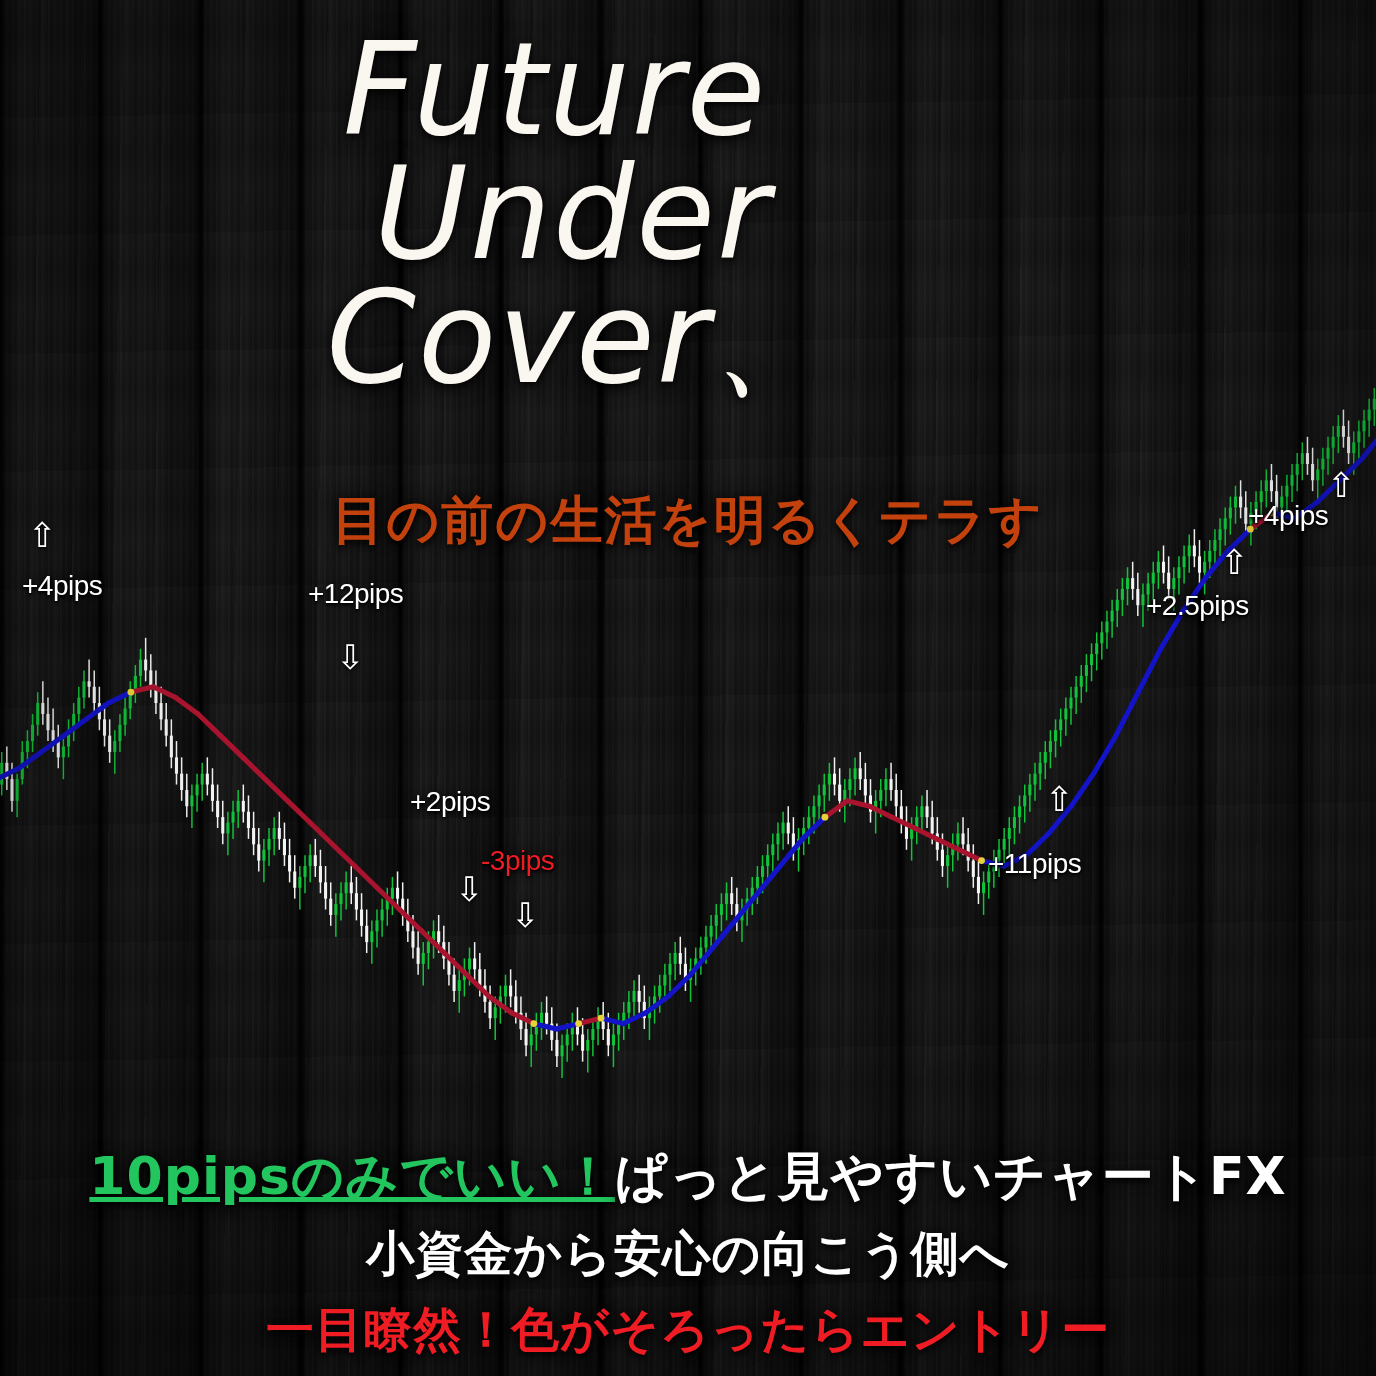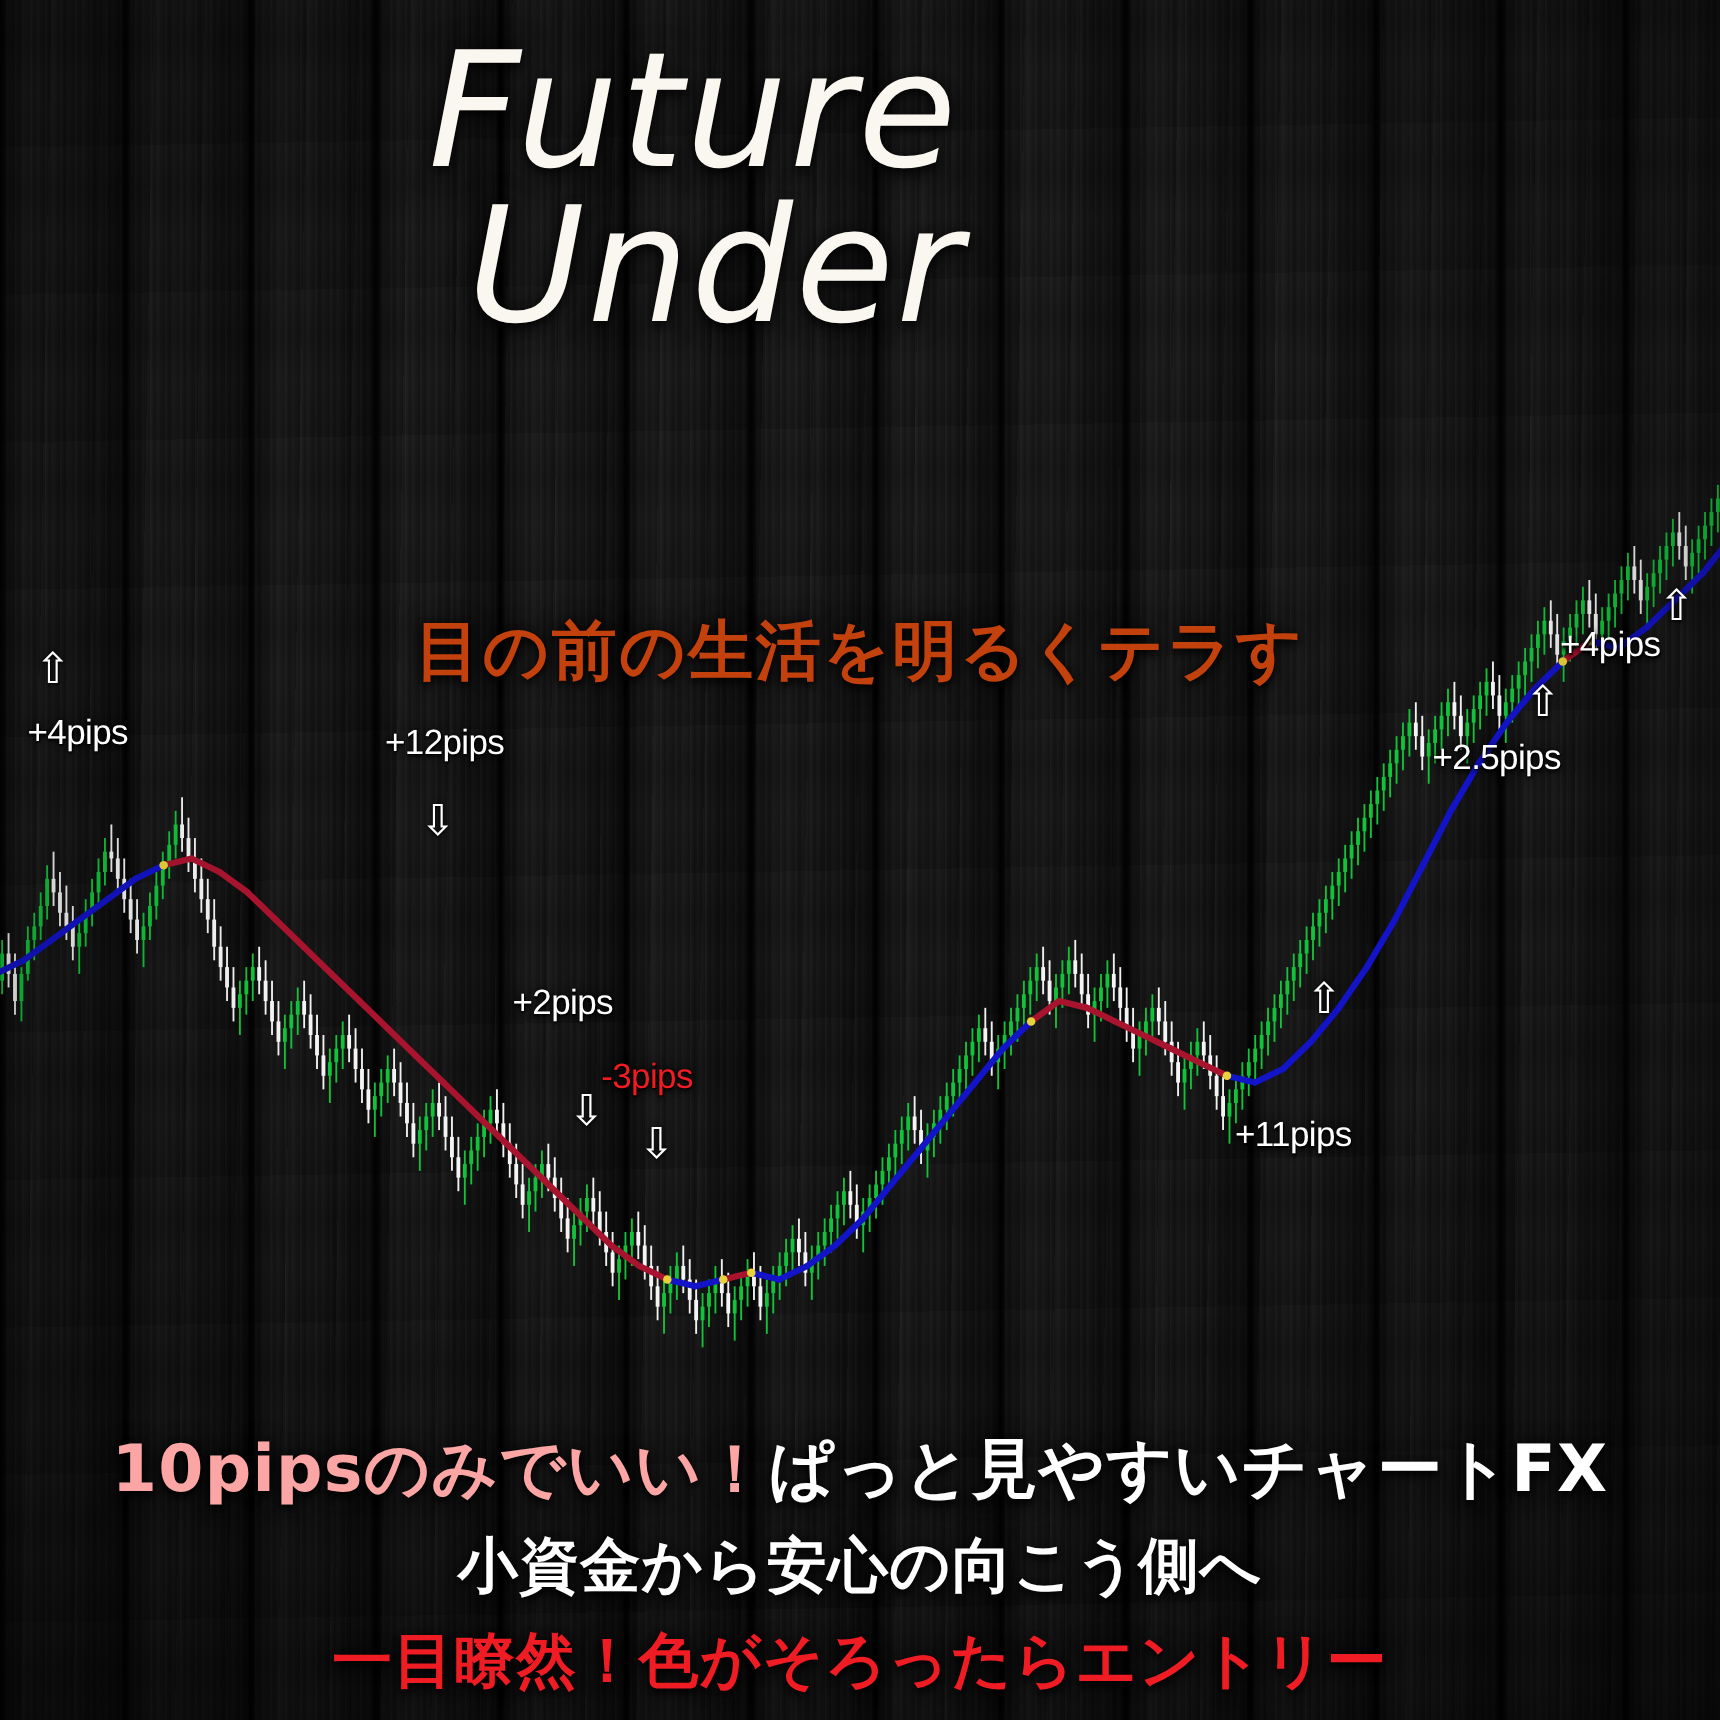--- a/index.html
+++ b/index.html
@@ -155,21 +155,21 @@
   .foot-line {
     font-family: "DejaVu Sans", "Liberation Sans", sans-serif;
     font-weight: 700;
     letter-spacing: 1px;
     line-height: 1.28;
     text-shadow:
       0 3px 7px rgba(0,0,0,0.95),
       0 0 15px rgba(0,0,0,0.8);
   }
   .foot-line.f1 { font-size: 52px; color: #ffffff; }
-  .foot-line.f1 .hl { color: #fca5a5; }
+  .foot-line.f1 .hl { color: #22c55e; text-decoration: underline; }
   .foot-line.f2 { font-size: 48px; color: #ef1c24; margin-top: 14px; }
   .foot-line.f3 { font-size: 48px; color: #ffffff; margin-top: 14px; }
 </style>
 </head>
 <body>
 
 <div id="poster">
 
   <div class="wood-base"></div>
 
@@ -799,30 +799,31 @@
   <div id="annotation-layer">
       <div class="pip-arrow" style="left: 28px; top: 518px;">⇧</div>
       <div class="pip-label" style="left: 22px; top: 570px;">+4pips</div>
       <div class="pip-arrow" style="left: 336px; top: 640px;">⇩</div>
       <div class="pip-label" style="left: 308px; top: 578px;">+12pips</div>
       <div class="pip-arrow" style="left: 455px; top: 872px;">⇩</div>
       <div class="pip-label" style="left: 410px; top: 786px;">+2pips</div>
       <div class="pip-arrow" style="left: 511px; top: 898px;">⇩</div>
       <div class="pip-label negative" style="left: 481px; top: 845px; text-align: right;">-3pips</div>
       <div class="pip-arrow" style="left: 1045px; top: 782px;">⇧</div>
-      <div class="pip-label" style="left: 988px; top: 892px;">+11pips</div>
+      <div class="pip-label" style="left: 988px; top: 848px;">+11pips</div>
       <div class="pip-arrow" style="left: 1220px; top: 545px;">⇧</div>
       <div class="pip-label" style="left: 1146px; top: 590px;">+2.5pips</div>
       <div class="pip-arrow" style="left: 1327px; top: 468px;">⇧</div>
       <div class="pip-label" style="left: 1248px; top: 500px;">+4pips</div>
     </div>
 
   <div id="headline">
     <div class="head-line l1">Future</div>
     <div class="head-line l2">Under</div>
+    <div class="head-line l3">Cover、</div>
   </div>
 
   <div id="subtitle">目の前の生活を明るくテラす</div>
 
   <div id="footer">
     <div class="foot-line f1"><span class="hl">10pipsのみでいい！</span><span>ぱっと見やすいチャートFX</span></div>
     <div class="foot-line f3">小資金から安心の向こう側へ</div>
     <div class="foot-line f2">一目瞭然！色がそろったらエントリー</div>
   </div>
 

